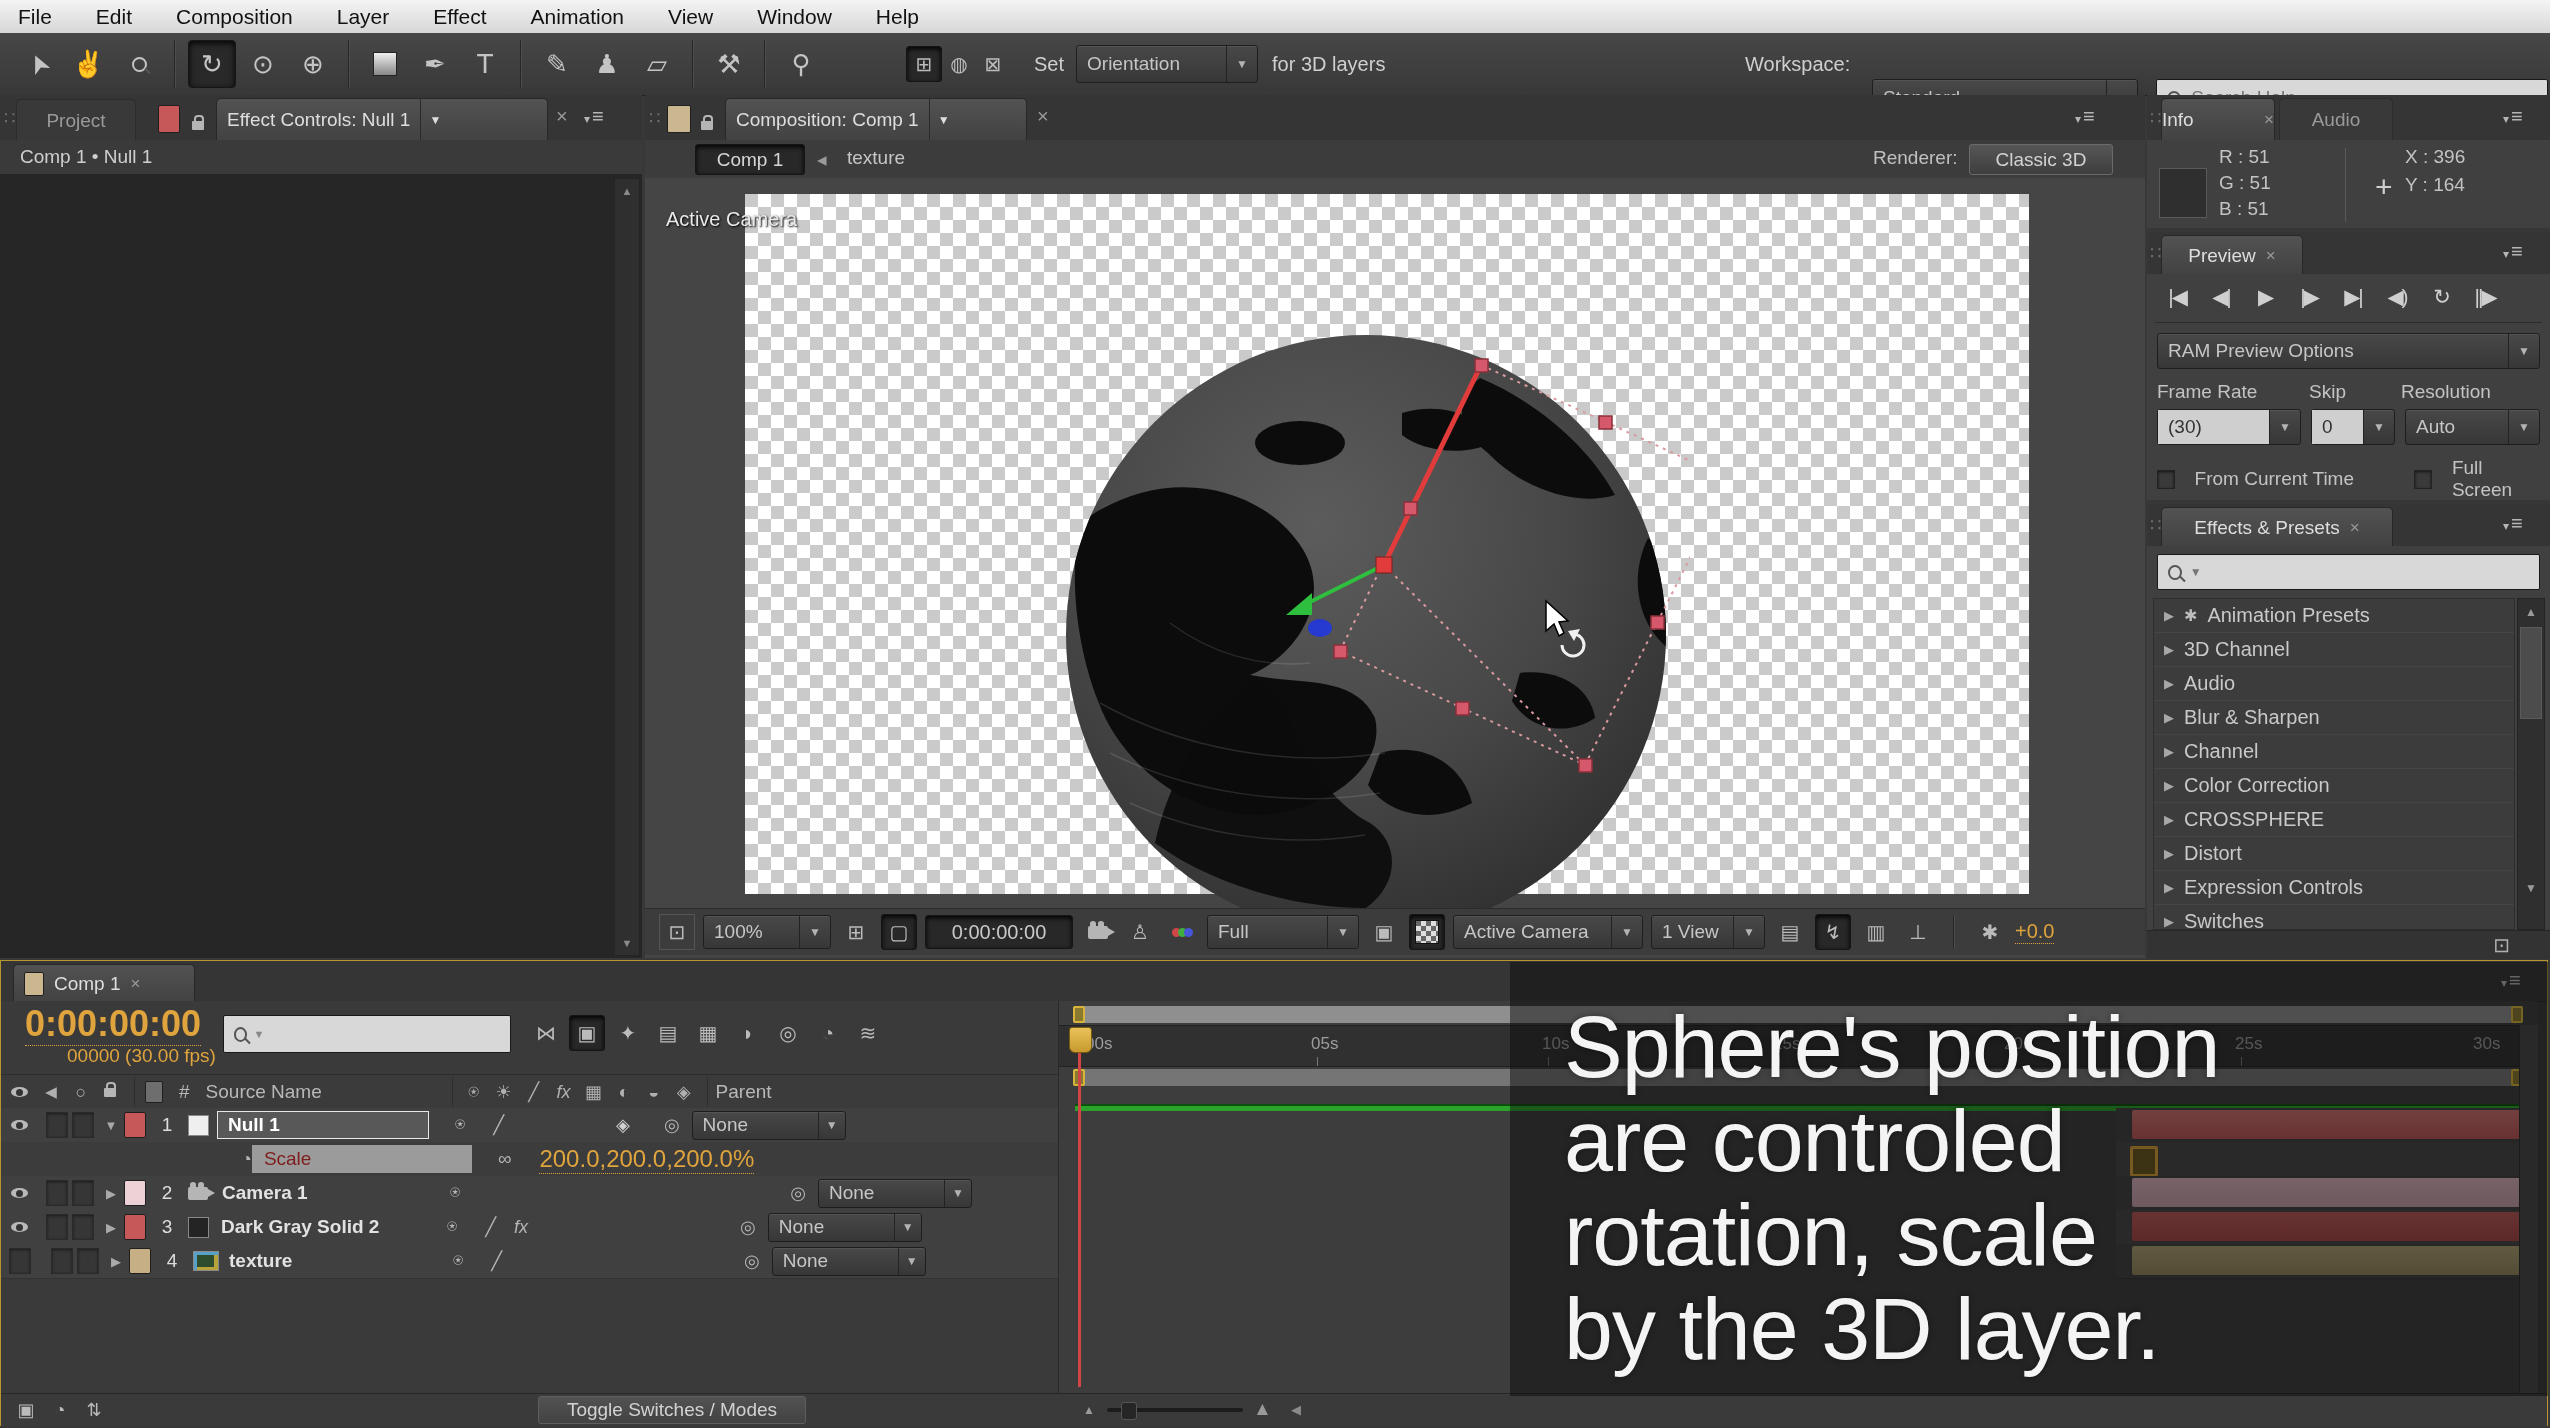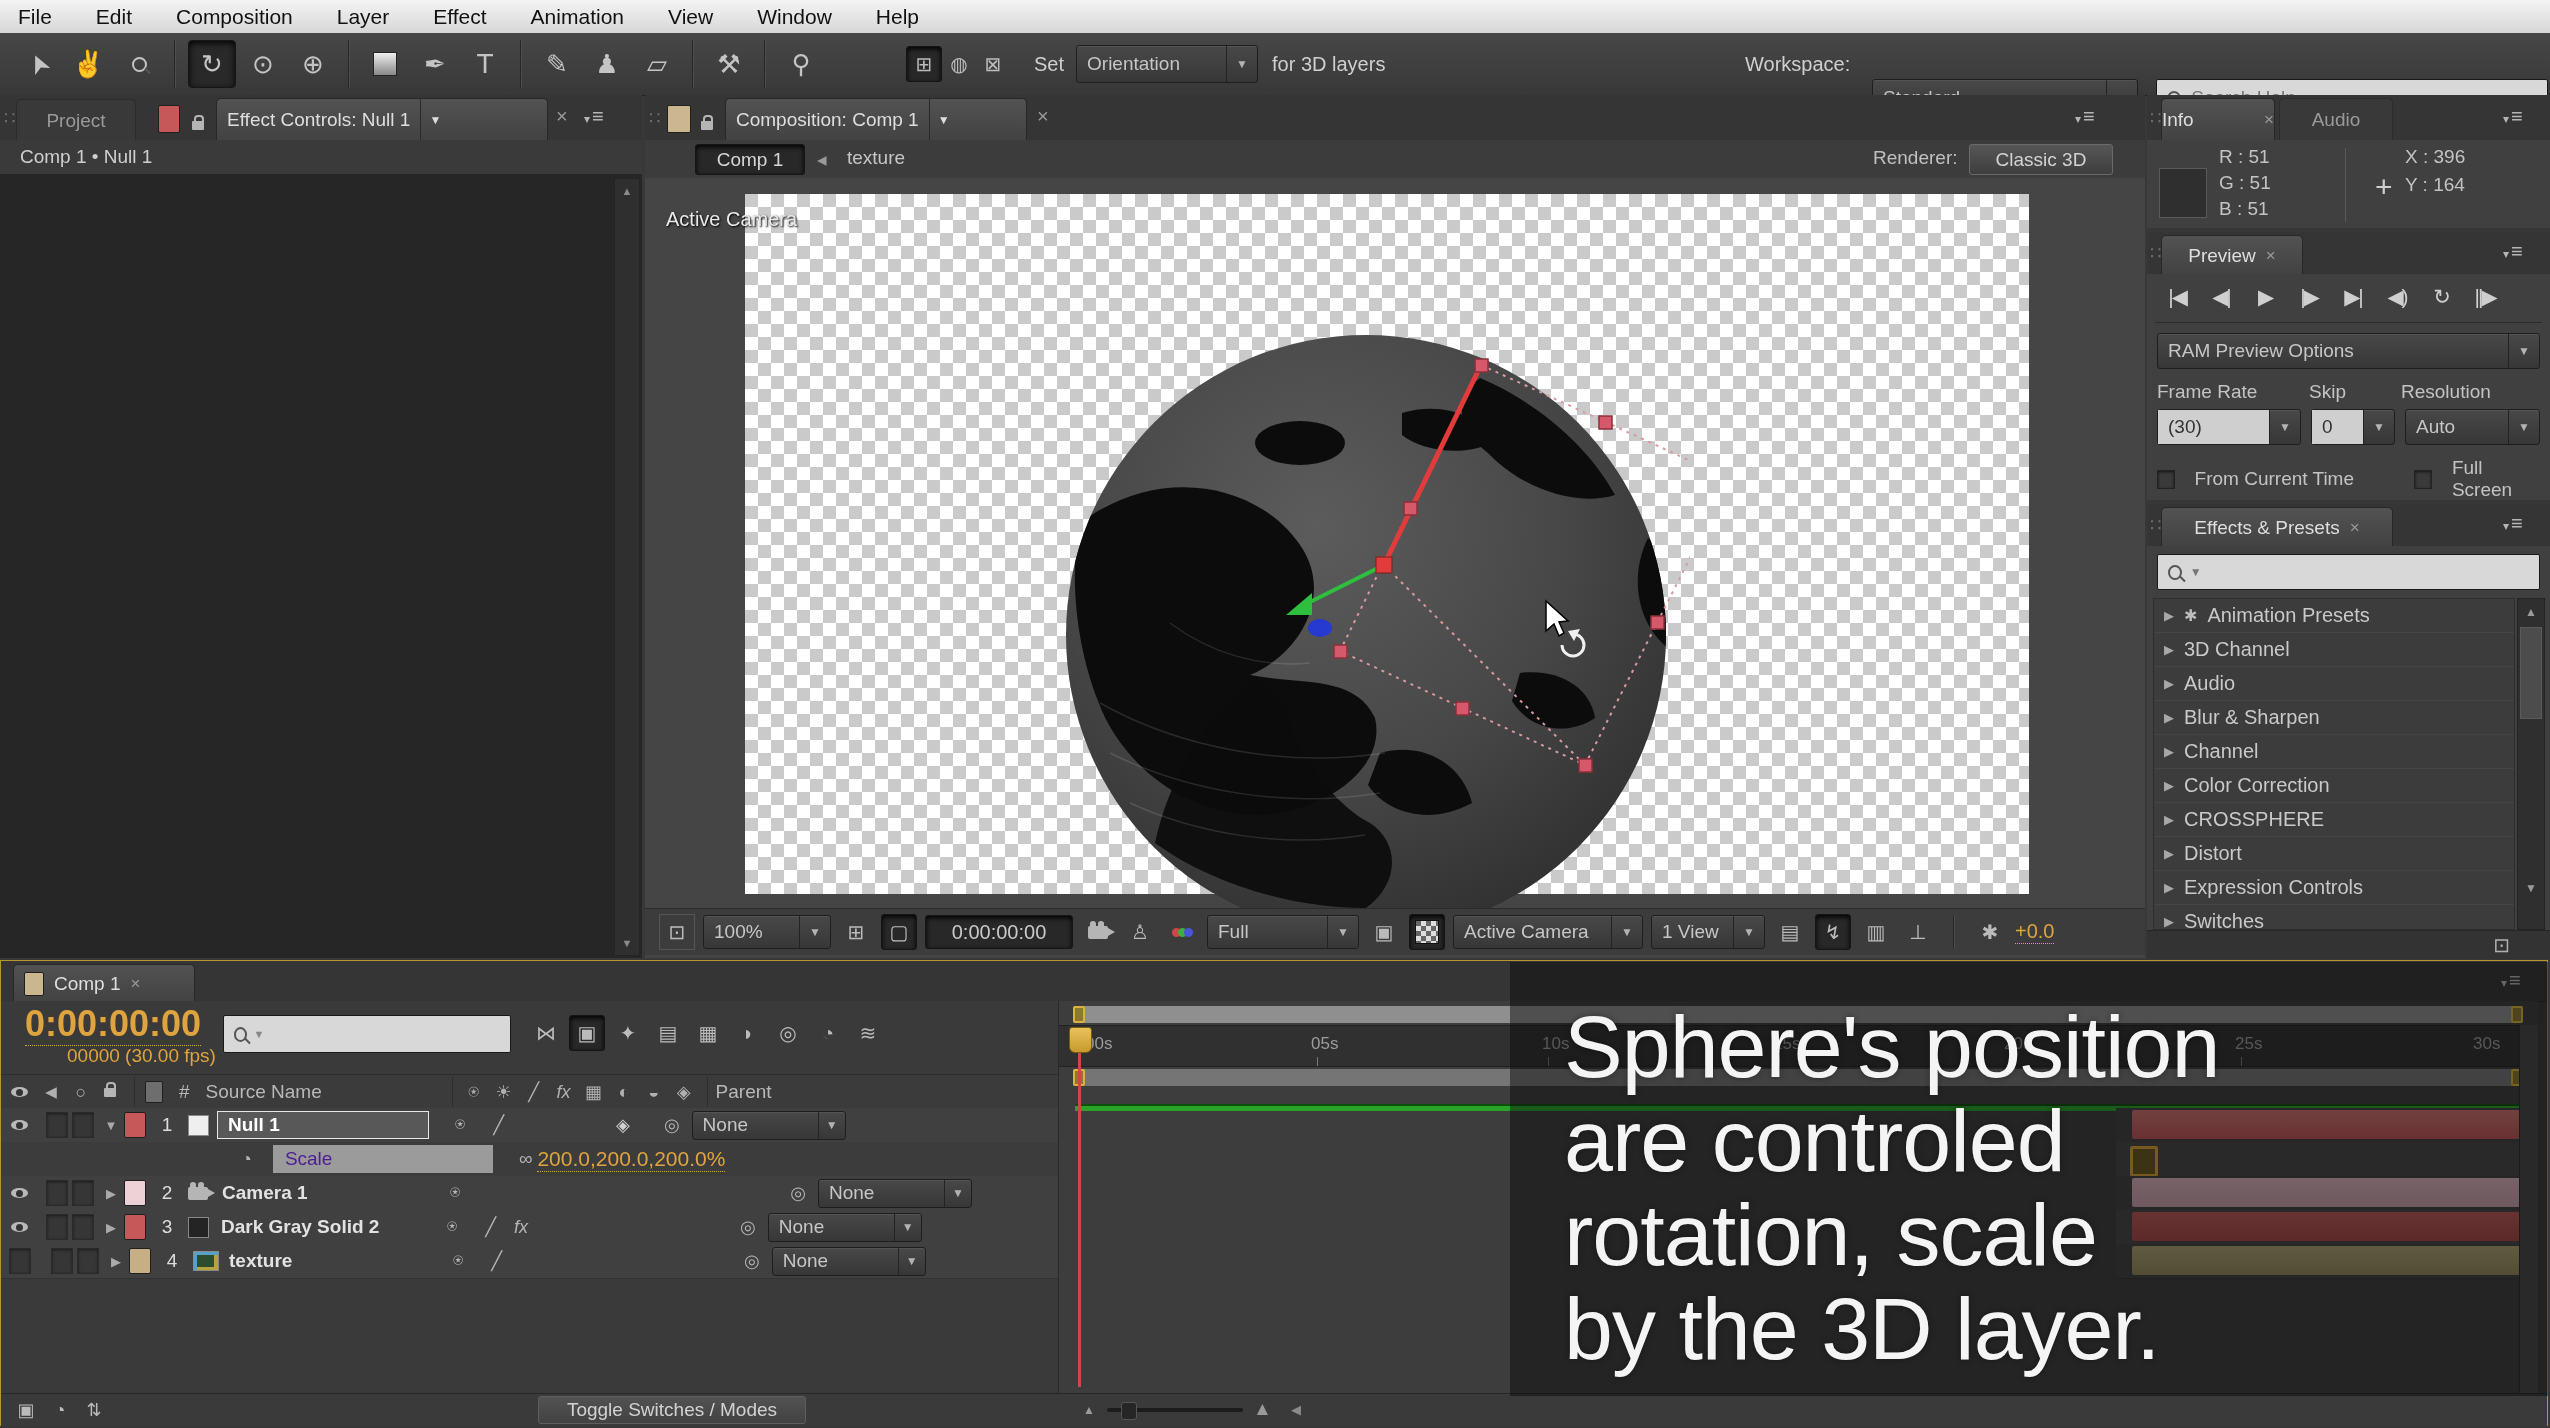--- a/index.html
+++ b/index.html
@@ -511,23 +511,23 @@
       <span style="margin-left:112px;color:#cfcfcf;font-size:18px">◈</span>
       <span style="margin-left:34px;color:#b5b5b5;font-size:18px">◎</span>
       <div class="dd" style="width:152px;height:27px;margin-left:12px">
           <span class="val">None</span>
           <span class="arw" style="width:26px">▼</span>
         </div>
     </div>
 
     <div class="layer-row" style="top:181px;background:#3c3c3c">
       <span style="margin-left:240px;color:#b5b5b5;font-size:18px">◔</span>
-      <span style="margin-left:21px;background:#9b9b9b;color:#4c1d95;padding:3px 12px;width:196px">Scale</span>
+      <span style="margin-left:0;background:#9b9b9b;color:#7f1d1d;padding:3px 12px;width:196px">Scale</span>
       <span style="margin-left:26px;color:#b5b5b5;font-size:19px">∞</span>
-      <span class="goldtext" style="margin-left:5px;font-size:21px;border-bottom:1px dotted #dfa43d">200.0,200.0,200.0%</span>
+      <span class="goldtext" style="margin-left:28px;font-size:24px;border-bottom:1px dotted #dfa43d">200.0,200.0,200.0%</span>
     </div>
 
     <div class="layer-row" style="top:215px">
       <span class="eye" style="margin-left:10px"></span>
       <span class="cellbox" style="margin-left:18px"></span>
       <span class="cellbox"></span>
       <span style="width:26px;text-align:center;color:#aaa;font-size:13px">▶</span>
       <span class="swatch" style="width: 20px; height: 24px; background-color: rgb(236, 210, 214);"></span>
       <span style="width:42px;text-align:center;color:#ddd">2</span>
       <span class="camico"></span>

